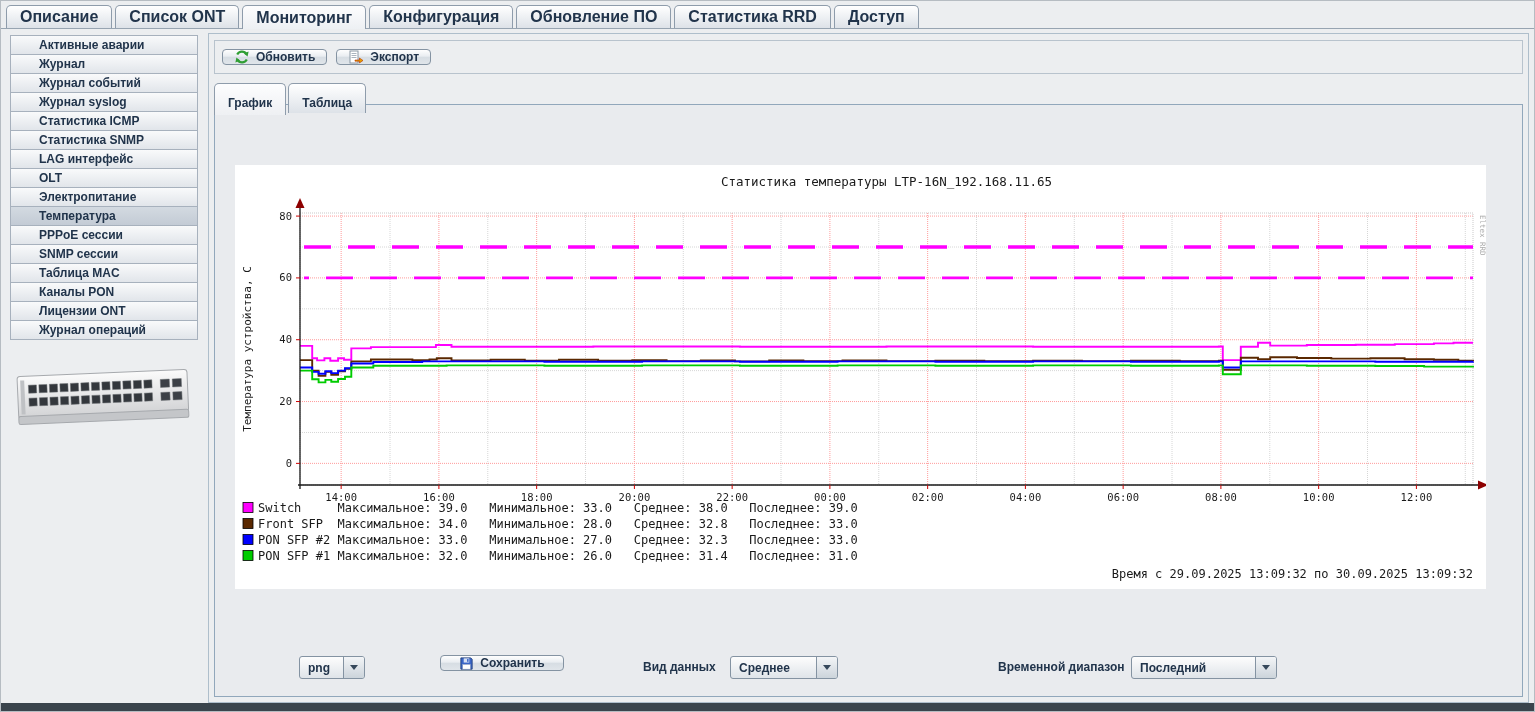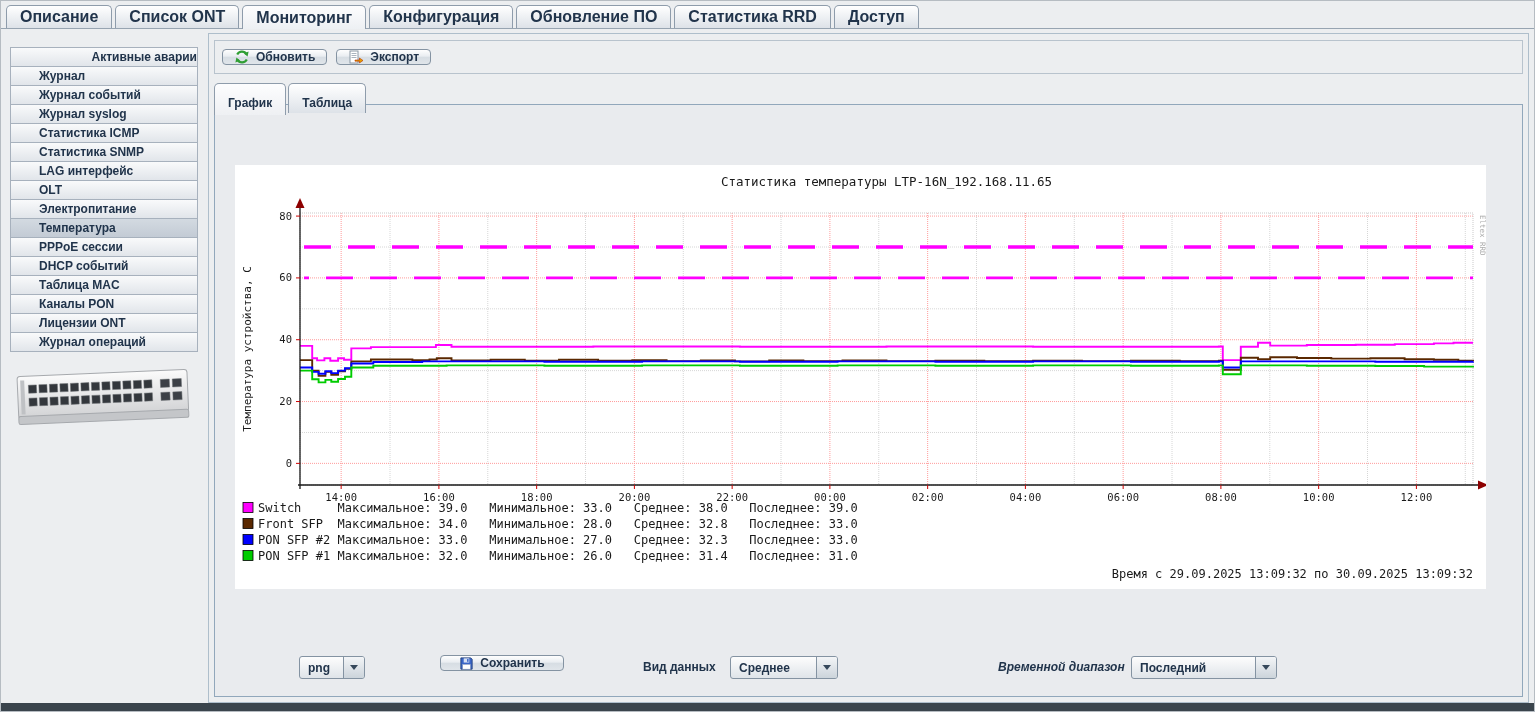--- a/index.html
+++ b/index.html
@@ -7,21 +7,21 @@
   .window{position:relative;width:1535px;height:712px;background:#eceef0;border:1px solid #b6bcc2;overflow:hidden;font-family:"Liberation Sans",sans-serif;}
 
   
   .top-tabs{position:absolute;left:0;top:0;right:0;height:28px;padding:4px 0 0 5px;display:flex;gap:3px;border-bottom:1px solid #97a4b1;background:#eceef0;}
   .ttab{display:flex;align-items:center;padding:0 13px;font-weight:bold;font-size:16px;color:#21344b;background:linear-gradient(#ffffff,#dde2e8);border:1px solid #8e9cab;border-bottom:none;border-radius:5px 5px 0 0;cursor:default;white-space:nowrap;}
   .ttab.active{background:linear-gradient(#fdfdfe,#edf0f3);margin-bottom:-1px;z-index:2;}
 
   
   .sidebar{position:absolute;left:9px;top:34px;width:188px;}
   .side-item{height:20px;line-height:18px;border:1px solid #a7b1bd;margin-top:-1px;background:linear-gradient(#f9fafb,#e1e5ea);font-weight:bold;font-size:12px;color:#21344b;padding-left:28px;white-space:nowrap;cursor:default;}
-  .side-item:first-child{margin-top:12px;text-align:right;}
+  .side-item:first-child{margin-top:0;}
   .side-item.selected{background:linear-gradient(#d3dae1,#c3cbd5);}
   .device-wrap{position:absolute;left:14px;top:362px;transform:rotate(-2.5deg);}
 
   
   .main{position:absolute;left:207px;top:32px;width:1321px;height:670px;border:1px solid #aebecb;background:#eceef0;}
   .toolbar{position:absolute;left:5px;top:6px;right:5px;height:34px;border:1px solid #b8c3cd;display:flex;align-items:center;gap:9px;padding-left:7px;}
   .btn{display:inline-flex;align-items:center;gap:6px;padding:4px 11px;height:16px;border:1px solid #8493a2;border-radius:4px;background:linear-gradient(#fefefe 0%,#e9edf1 45%,#d6dde3 50%,#e0e5ea 100%);font-family:"Liberation Sans",sans-serif;font-weight:bold;font-size:12px;color:#21344b;cursor:pointer;}
   .icon{display:inline-flex;align-items:center;}
 
   .view-tabs{position:absolute;left:5px;top:49px;display:flex;gap:2px;z-index:3;}
@@ -36,21 +36,21 @@
   .controls{position:absolute;left:0;top:548px;right:0;height:30px;}
   .combo{position:absolute;display:flex;height:23px;border:1px solid #8493a2;border-radius:3px;overflow:hidden;background:linear-gradient(#fdfdfd,#dfe4e9);cursor:pointer;}
   .combo-text{flex:1;padding:4px 8px 0 8px;font-weight:bold;font-size:12px;color:#21344b;white-space:nowrap;overflow:hidden;}
   .combo-btn{width:21px;background:linear-gradient(#f3f5f7,#ccd4db);border-left:1px solid #8493a2;display:flex;align-items:center;justify-content:center;}
   .arrow-down{width:0;height:0;border-left:4px solid transparent;border-right:4px solid transparent;border-top:5px solid #36485b;}
   .ctl-label{position:absolute;top:7px;font-weight:bold;font-size:12px;color:#21344b;white-space:nowrap;text-align:center;}
   #fmtCombo{left:84px;top:3px;width:66px;}
   #saveBtn{position:absolute;left:225px;top:2px;width:124px;justify-content:center;}
   #kindLabel{left:428px;}
   #kindCombo{left:515px;top:3px;width:108px;}
-  #rangeLabel{left:783px;font-style:italic;}
+  #rangeLabel{left:783px;}
   #rangeCombo{left:916px;top:3px;width:146px;gap:48px;}
 
   .bottom-strip{position:absolute;left:0;right:0;bottom:0;height:8px;background:#3a444c;}
 </style>
 </head>
 <body>
 
 <div class="window">
 
   <div class="top-tabs" id="topTabs">
@@ -68,21 +68,21 @@
       <div class="side-item">Журнал</div>
       <div class="side-item">Журнал событий</div>
       <div class="side-item">Журнал syslog</div>
       <div class="side-item">Статистика ICMP</div>
       <div class="side-item">Статистика SNMP</div>
       <div class="side-item">LAG интерфейс</div>
       <div class="side-item">OLT</div>
       <div class="side-item">Электропитание</div>
       <div class="side-item selected">Температура</div>
       <div class="side-item">PPPoE сессии</div>
-      <div class="side-item">DHCP событий</div>
+      <div class="side-item">SNMP сессии</div>
       <div class="side-item">Таблица MAC</div>
       <div class="side-item">Каналы PON</div>
       <div class="side-item">Лицензии ONT</div>
       <div class="side-item">Журнал операций</div>
     </div>
 
   <div class="device-wrap">
     <svg width="176" height="66" viewBox="0 0 176 66">
       <defs>
         <linearGradient id="devg" x1="0" y1="0" x2="0" y2="1">

